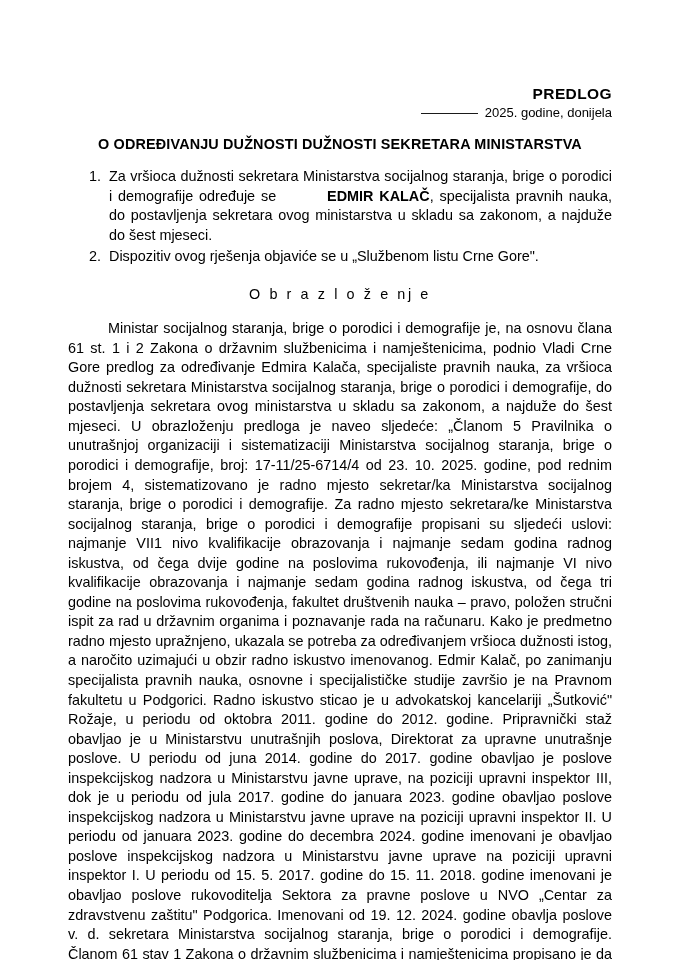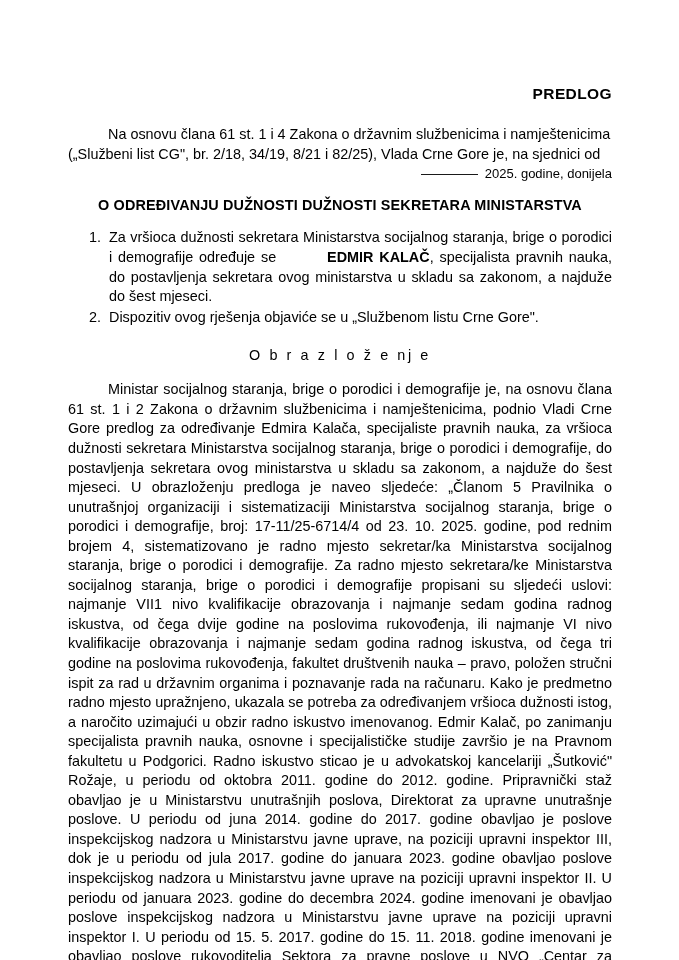--- a/index.html
+++ b/index.html
@@ -128,24 +128,20 @@
 </style>
 </head>
 <body>
 
 <div class="page">
 
   <div class="predlog-row">
     <span class="predlog">PREDLOG</span>
   </div>
 
-  <div class="intro">
-    <span>Na osnovu člana 61 st. 1 i 4 Zakona o državnim službenicima i namještenicima</span>
-    <span class="line2">(„Službeni list CG", br. 2/18, 34/19, 8/21 i 82/25), Vlada Crne Gore je, na sjednici od</span>
-  </div>
 
   <div class="intro-last"><span class="blank-rule"></span><span>2025. godine, donijela</span></div>
 
   <div class="title-block">
     <div class="title-sub">O ODREĐIVANJU DUŽNOSTI DUŽNOSTI SEKRETARA MINISTARSTVA</div>
   </div>
 
   <ol class="decision-list">
     <li><span>Za vršioca dužnosti sekretara Ministarstva socijalnog staranja, brige o porodici i demografije određuje se </span><b>EDMIR KALAČ</b><span>, specijalista pravnih nauka, do postavljenja sekretara ovog ministarstva u skladu sa zakonom, a najduže do šest mjeseci.</span></li>
     <li><span>Dispozitiv ovog rješenja objaviće se u „Službenom listu Crne Gore".</span></li>

